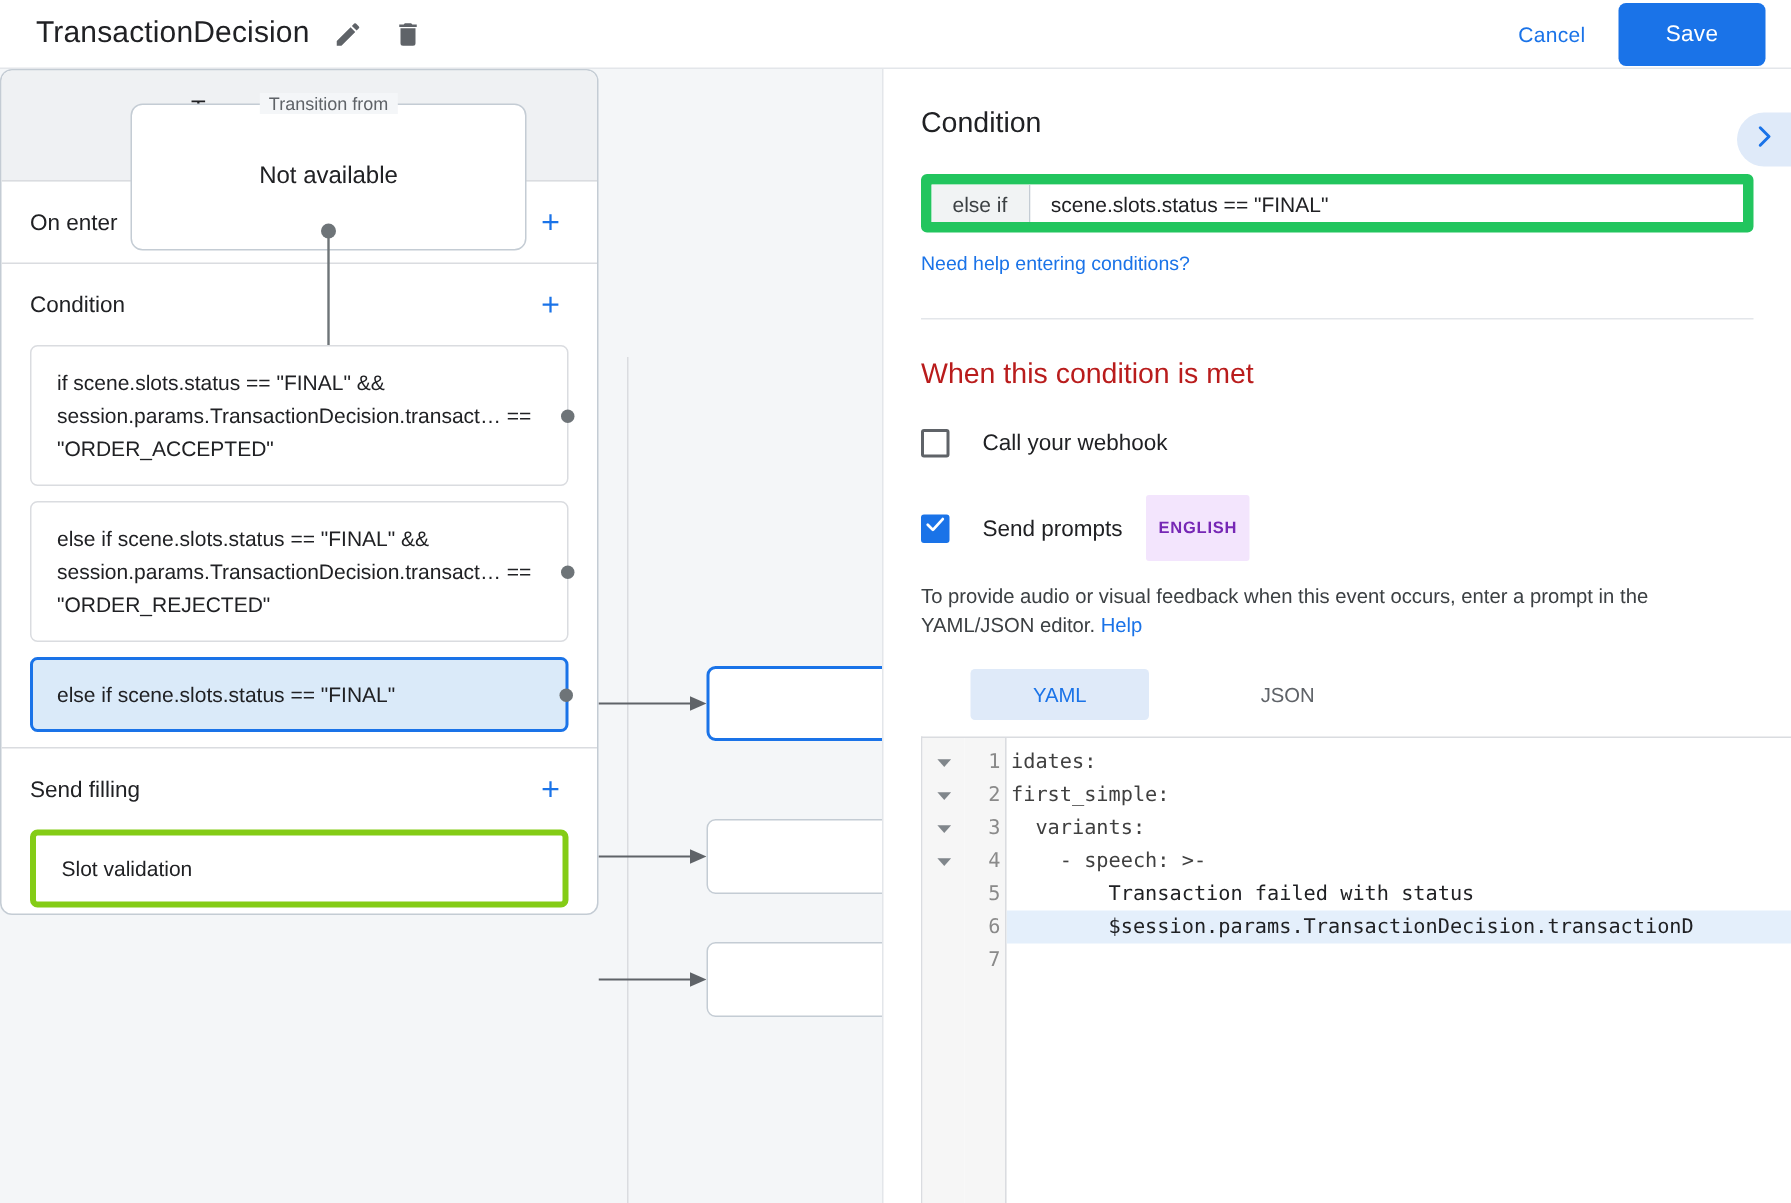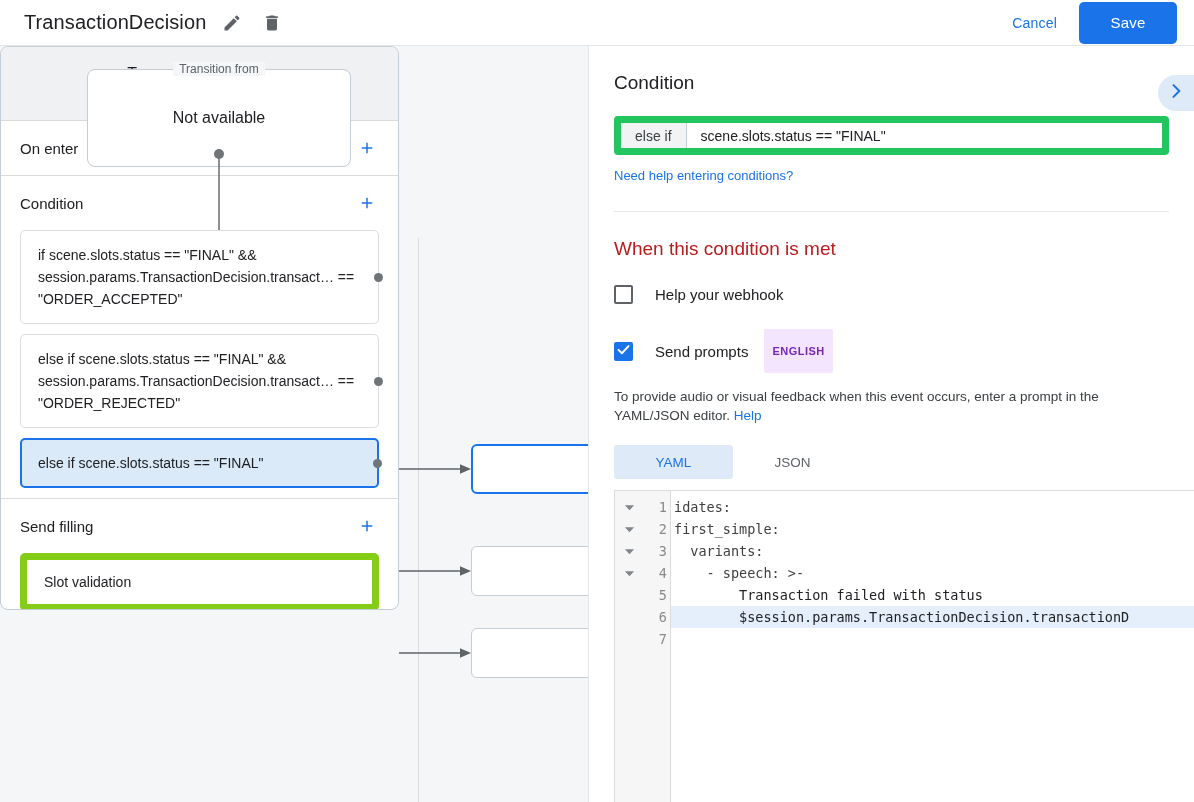--- a/index.html
+++ b/index.html
@@ -160,21 +160,21 @@
   }
   .cond-card .port {
     position: absolute;
     right: -5px; top: 50%;
     margin-top: -4px;
     width: 9px; height: 9px;
     border-radius: 50%;
     background: #6e7478;
   }
   .slot-card {
-    border: 7px solid #84cc16;
+    border: 4px solid #84cc16;
     border-radius: 5px;
     background: #ffffff;
     padding: 14px 17px;
     margin-bottom: 14px;
     font-size: 14px;
     color: #202124;
     cursor: pointer;
   }
 
   
@@ -316,20 +316,21 @@
   }
   .editor-tab {
     width: 119px;
     height: 34px;
     display: flex; align-items: center; justify-content: center;
     font-size: 13.5px;
     color: #5f6368;
     font-weight: 500;
     cursor: pointer;
     border-radius: 3px;
+    margin-left: 33px;
   }
   .editor-tab.active {
     background: #dfeaf9;
     color: #1a73e8;
   }
 
   
   #code-editor {
     margin-top: 11px;
     margin-right: 0;
@@ -526,21 +527,21 @@
     <a id="condition-help-link">Need help entering conditions?</a>
 
     <div id="panel-divider"></div>
   </div>
 
   <div class="panel-section">
     <div id="when-heading">When this condition is met</div>
 
     <div class="check-row">
       <div class="checkbox"></div>
-      <div class="check-label">Help your webhook</div>
+      <div class="check-label">Call your webhook</div>
     </div>
 
     <div class="check-row">
       <div class="checkbox checked">
         <span>
           <svg width="15" height="15" viewBox="0 0 24 24" fill="none" stroke="#ffffff" stroke-width="3" stroke-linecap="round" stroke-linejoin="round">
               <polyline points="4,12.5 9.5,18 20,6.5"></polyline>
             </svg>
         </span>
       </div>

